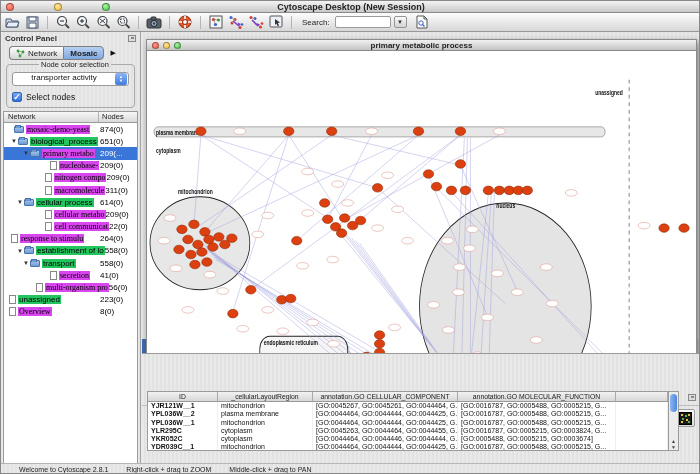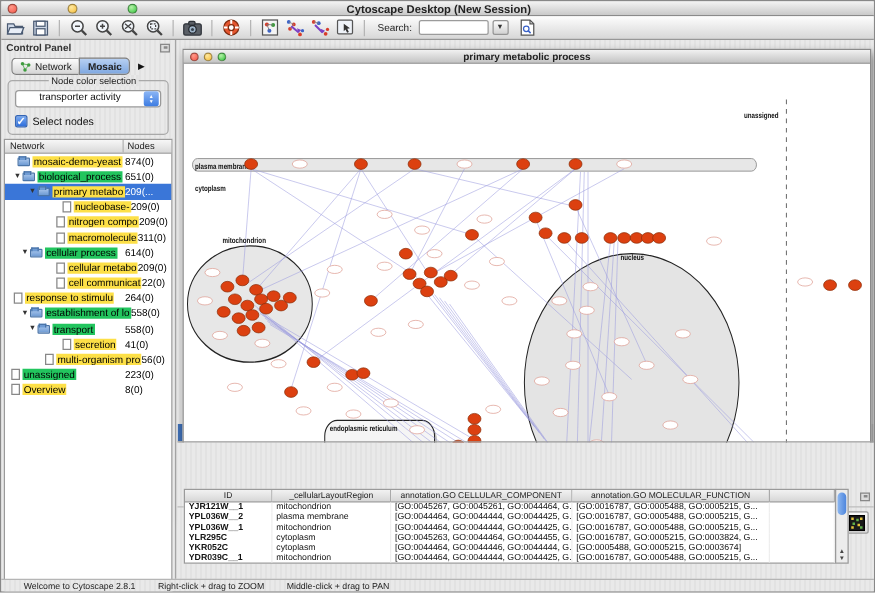--- a/index.html
+++ b/index.html
@@ -64,21 +64,21 @@
   .tree-head .c2 { width:38px; padding-left:3px; }
   .tree { flex:0 0 auto; }
   .trow { height:12.2px; display:flex; align-items:center; font-size:8px; white-space:nowrap; overflow:hidden; }
   .trow.selected { background:#3a76d8; }
   .trow .sp { flex:0 0 auto; height:1px; }
   .tri { font-size:6px; color:#333; width:7px; flex:0 0 auto; }
   .fold { width:10px; height:7px; background:linear-gradient(#a9c6ec,#6e9bd4); border:1px solid #4a74a8; border-radius:1px; flex:0 0 auto; margin-right:2px; position:relative; }
   .fold::before { content:""; position:absolute; left:0; top:-2px; width:4px; height:2px; background:#6e9bd4; border:1px solid #4a74a8; border-bottom:none; }
   .file { width:7px; height:9px; background:#fff; border:1px solid #888; flex:0 0 auto; margin-right:2px; }
   .chip { padding:0 1px; color:#000; flex:0 0 auto; max-width:72px; overflow:hidden; }
-  .chip.green { background:#fde047; }
+  .chip.green { background:#d946ef;font-family:Liberation Serif, serif; }
   .chip.red { background:#22c55e; }
   .tcount { margin-left:auto; width:37px; flex:0 0 auto; color:#000; }
   .trow.selected .tcount { color:#fff; }
 
   
   .viewarea { position:absolute; left:141px; top:0; width:559px; height:431px; }
   .netwin { position:absolute; left:4px; top:7px; width:551px; height:376px; background:#fff;
     border:1px solid #8a8a8a; box-shadow:2px 3px 7px rgba(0,0,0,.5); }
   .nw-titlebar { height:11px; background:linear-gradient(#f1f1f1,#c4c4c4); border-bottom:1px solid #8a8a8a; display:flex; align-items:center; position:relative; }
   .nw-titlebar .traffic { width:7px; height:7px; }

